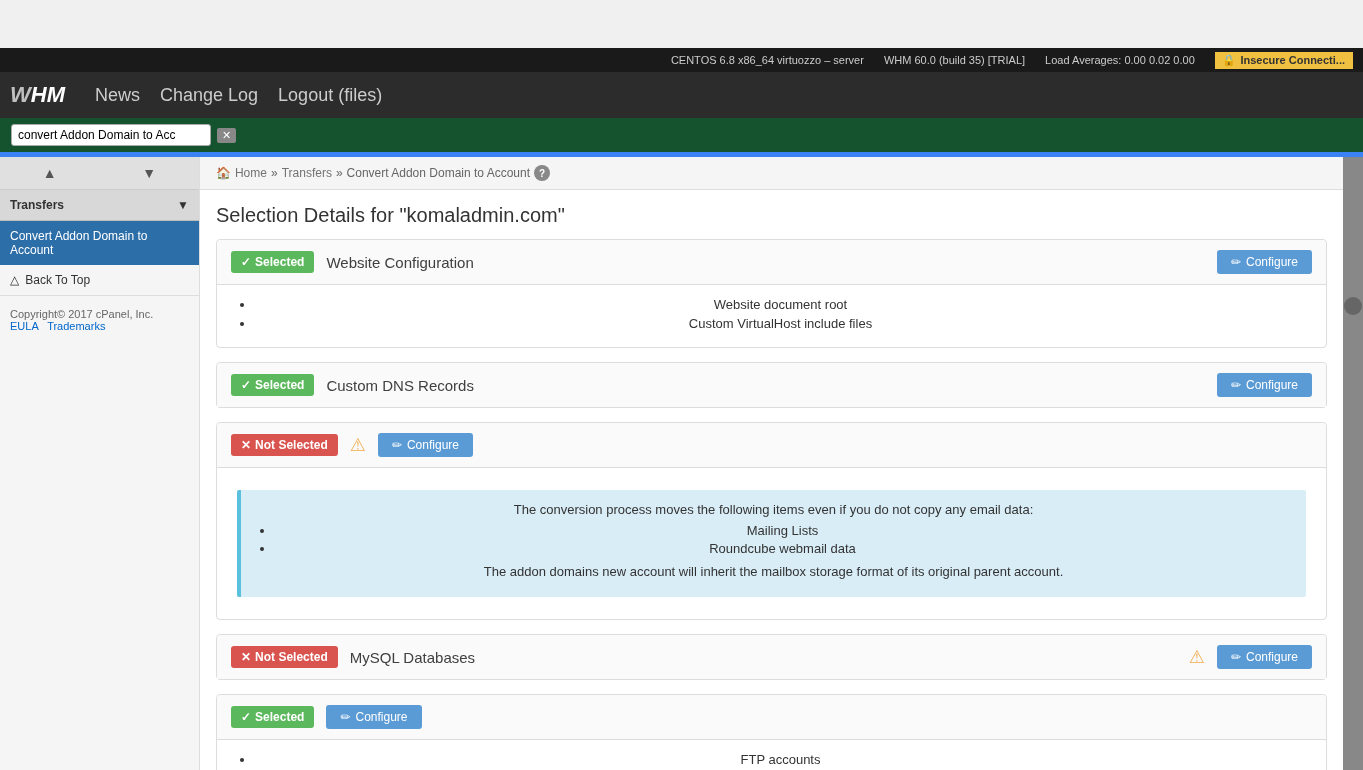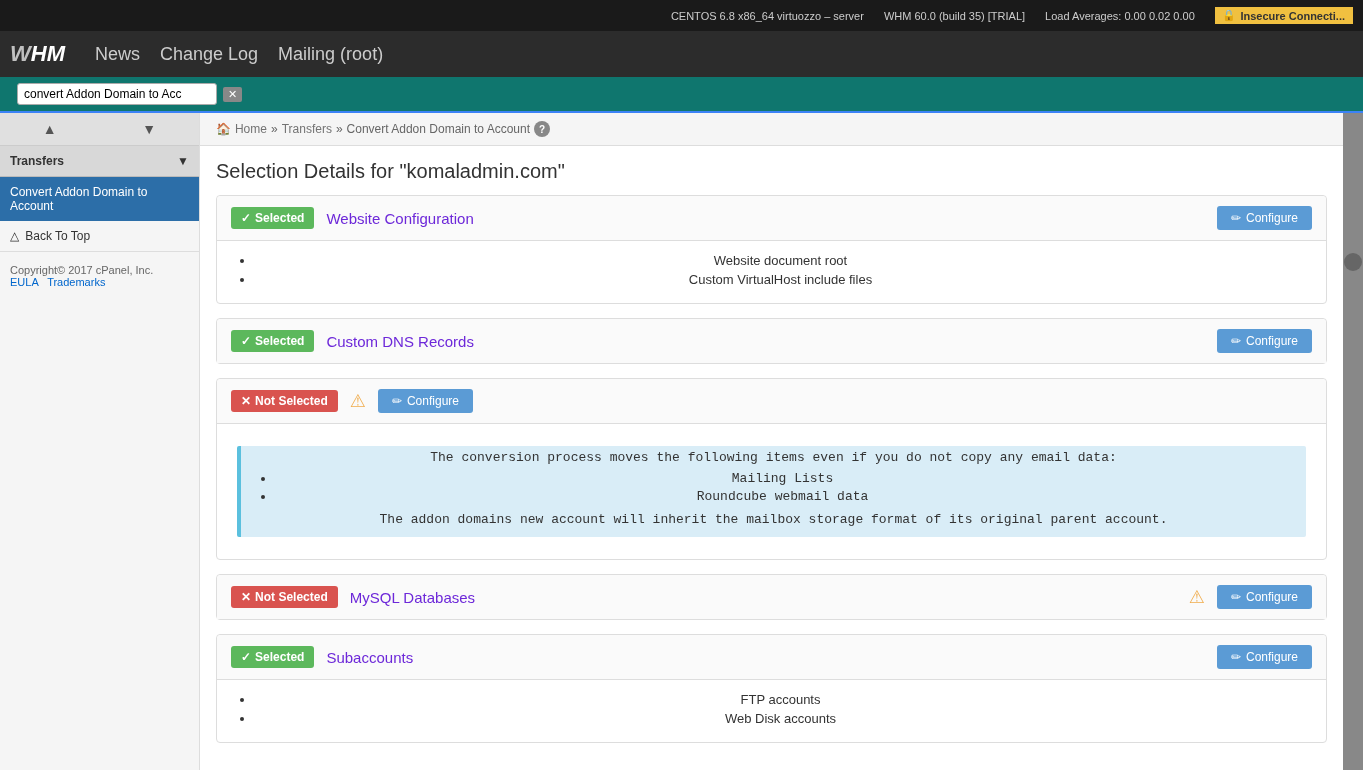--- a/index.html
+++ b/index.html
@@ -4,25 +4,26 @@
   <style>
     * { box-sizing: border-box; margin: 0; padding: 0; }
     body { font-family: Arial, sans-serif; font-size: 13px; background: #f0f0f0; color: #333; }
 
     
     .top-bar {
       background: #1a1a1a;
       color: #ccc;
       font-size: 11px;
       padding: 0 10px;
-      height: 31px;
+      height: 24px;
       display: flex;
       align-items: center;
       justify-content: flex-end;
       gap: 20px;
+      margin-top: 48px;
     }
     .top-bar .insecure {
       background: #f0c040;
       color: #333;
       padding: 2px 8px;
       font-weight: bold;
       font-size: 11px;
       display: flex;
       align-items: center;
       gap: 4px;
@@ -46,23 +47,23 @@
     }
     .nav-bar .logo span { color: #c0c0c0; }
     .nav-bar a {
       color: #ccc;
       text-decoration: none;
       font-size: 18px;
     }
 
     
     .search-bar {
-      background: #0f766e;
-      border-bottom: 2px solid #3b82f6;
-      padding: 6px 17px;
+      background: #14532d;
+      border-bottom: 5px solid #3b82f6;
+      padding: 6px 11px;
       display: flex;
       align-items: center;
       gap: 6px;
     }
     .search-bar input {
       width: 200px;
       padding: 3px 6px;
       border: 1px solid #aaa;
       border-radius: 3px;
       font-size: 12px;
@@ -195,21 +196,21 @@
       gap: 12px;
       background: #fafafa;
       border-radius: 4px 4px 0 0;
     }
     .card-header.has-body {
       border-bottom: 1px solid #ddd;
     }
     .card-header .card-title {
       flex: 1;
       font-size: 15px;
-      color: #6d28d9;
+      color: #404040;
     }
     .card-body {
       padding: 12px 20px;
       text-align: center;
     }
     .card-body ul {
       padding-left: 18px;
     }
     .card-body ul li {
       margin-bottom: 4px;
@@ -259,24 +260,23 @@
     
     .warning-icon {
       color: #f0ad4e;
       font-size: 18px;
     }
 
     
     .info-box {
       background: #d9edf7;
       border-left: 4px solid #5bc0de;
-      padding: 4px 16px;
+      padding: 12px 16px;
       margin: 10px 0;
       border-radius: 2px;
-      font-family: Liberation Mono, monospace;
     }
     .info-box p { font-size: 13px; margin-bottom: 6px; }
     .info-box ul { padding-left: 18px; }
     .info-box ul li { font-size: 13px; margin-bottom: 3px; }
 
     
     .main-wrapper {
       flex: 1;
       display: flex;
       flex-direction: column;
@@ -309,21 +309,21 @@
   <span class="insecure">
     <span>🔒</span>
     <span>Insecure Connecti...</span>
   </span>
 </div>
 
 <div class="nav-bar">
   <div class="logo"><span>W</span>HM</div>
   <a href="#">News</a>
   <a href="#">Change Log</a>
-  <a href="#">Mailing (root)</a>
+  <a href="#">Logout (files)</a>
 </div>
 
 <div class="search-bar">
   <input type="text" value="convert Addon Domain to Acc" style="">
   <button class="close-btn">✕</button>
 </div>
 
 <div class="layout">
 
   <div class="sidebar">
@@ -438,21 +438,20 @@
           </button>
         </div>
       </div>
 
       <div class="card">
         <div class="card-header has-body">
           <span class="badge-selected">
             <span>✓</span>
             <span>Selected</span>
           </span>
-          <span class="card-title">Subaccounts</span>
           <button class="btn-configure">
             <span>✏</span>
             <span>Configure</span>
           </button>
         </div>
         <div class="card-body">
           <ul>
             <li>FTP accounts</li>
             <li>Web Disk accounts</li>
           </ul>

